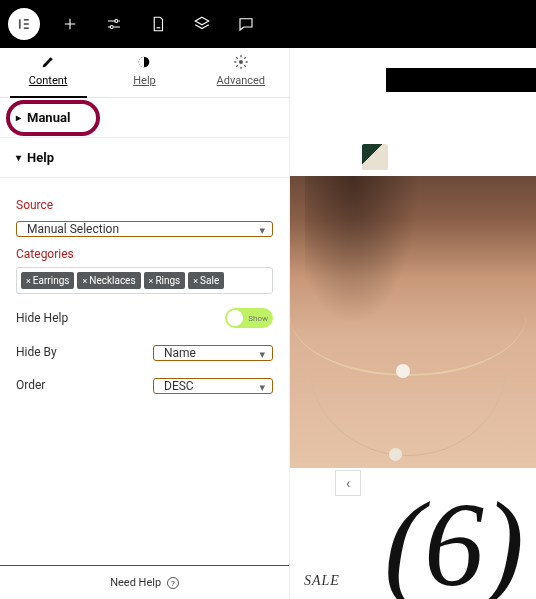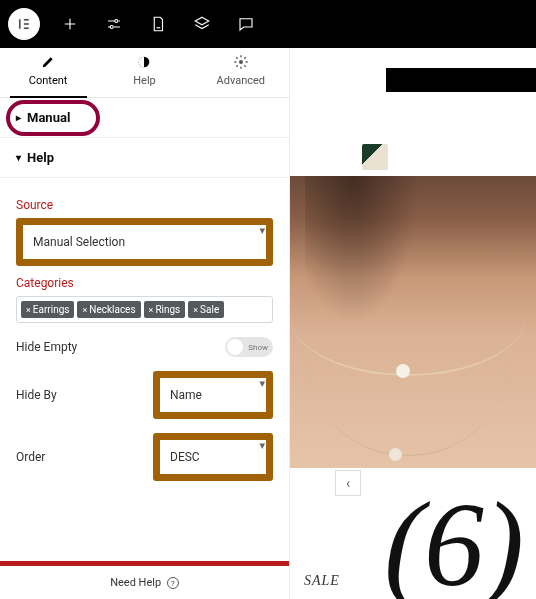--- a/index.html
+++ b/index.html
@@ -7,49 +7,49 @@
 
   .topbar { height: 48px; background: #000; display: flex; align-items: center; padding: 0 8px; gap: 4px; }
   .topbar .logo { width: 32px; height: 32px; border-radius: 50%; background: #fff; display: flex; align-items: center; justify-content: center; margin-right: 6px; }
   .topbar .tbtn { width: 40px; height: 40px; display: flex; align-items: center; justify-content: center; color: #fff; cursor: pointer; }
   .topbar svg { width: 18px; height: 18px; stroke: #fff; fill: none; stroke-width: 1.5; }
 
   .main { display: flex; height: 551px; }
   .panel { width: 290px; border-right: 1px solid #eee; display: flex; flex-direction: column; background: #fff; }
   .panel-title { text-align: center; font-weight: 700; font-size: 15px; padding: 16px 0 14px; color: #0c0d0e; }
   .tabs { display: flex; border-bottom: 1px solid #e6e6e6; }
-  .tab { flex: 1; text-align: center; padding: 6px 0 10px; cursor: pointer; font-size: 11px; color: #555; position: relative; }
+  .tab { flex: 1; text-align: center; padding: 6px 0 10px; cursor: pointer; font-size: 11px; color: #555; position: relative; text-decoration: underline; }
   .tab svg { display: block; margin: 0 auto 4px; width: 16px; height: 16px; }
   .tab.active { color: #000; }
   .tab.active::after { content: ""; position: absolute; left: 10%; right: 10%; bottom: -1px; height: 2px; background: #000; }
 
   .sections { flex: 1; overflow: auto; padding: 0; }
   .section-head { padding: 12px 16px; font-size: 13px; font-weight: 700; color: #0c0d0e; cursor: pointer; display: flex; align-items: center; gap: 6px; border-bottom: 1px solid #eee; }
   .section-head .caret { font-size: 10px; }
   .layout-head { position: relative; }
   .layout-circle { position: absolute; left: 6px; top: 2px; width: 94px; height: 36px; border: 4px solid #92003b; border-radius: 22px; pointer-events: none; }
 
   .section-body { padding: 10px 16px 4px; }
   .lbl { font-size: 12px; color: #b91c1c; margin: 10px 0 6px; display: block; }
-  .select { width: 100%; height: 48px; border: 7px solid #a16207; border-radius: 3px; background: #fff; padding: 0 24px 0 10px; font-size: 12px; color: #333; appearance: none; position: relative; }
+  .select { width: 100%; height: 16px; border: 1px solid #a16207; border-radius: 3px; background: #fff; padding: 0 24px 0 10px; font-size: 12px; color: #333; appearance: none; position: relative; }
   .select-wrap { position: relative; }
   .select-wrap::after { content: "▾"; position: absolute; right: 8px; top: 6px; font-size: 11px; color: #666; pointer-events: none; }
 
   .tags { border: 1px solid #d5d8dc; border-radius: 3px; padding: 4px; display: flex; flex-wrap: wrap; gap: 3px; background: #fff; }
   .tag { background: #55595c; color: #fff; font-size: 10px; padding: 3px 5px; border-radius: 2px; display: flex; align-items: center; gap: 2px; }
   .tag .x { font-size: 9px; }
 
   .row { display: flex; align-items: center; justify-content: space-between; margin: 14px 0; }
   .row .lbl-inline { font-size: 12px; color: #333; }
   .row .select-wrap { width: 120px; }
 
-  .toggle { width: 48px; height: 20px; border-radius: 12px; background: #e5e5e5; position: relative; font-size: 8px; color: #777; display: flex; align-items: center; justify-content: flex-end; padding: 0 5px 0 0; cursor: pointer; }
+  .toggle { width: 48px; height: 20px; border-radius: 12px; background: #bef264; position: relative; font-size: 8px; color: #777; display: flex; align-items: center; justify-content: flex-end; padding: 0 5px 0 0; cursor: pointer; }
   .toggle::before { content: ""; position: absolute; left: 2px; top: 2px; width: 16px; height: 16px; border-radius: 50%; background: #fff; }
 
-  .panel-footer { text-align: center; padding: 10px 0; font-size: 11px; color: #333; border-top: 5px solid #b91c1c; }
+  .panel-footer { text-align: center; padding: 10px 0; font-size: 11px; color: #333; border-top: 1px solid #b91c1c; }
   .panel-footer .q { display: inline-block; border: 1px solid #555; border-radius: 50%; width: 12px; height: 12px; font-size: 8px; line-height: 11px; margin-left: 3px; }
 
   .preview { flex: 1; position: relative; background: #fff; overflow: hidden; }
   .blackbar { position: absolute; top: 20px; right: 0; width: 150px; height: 24px; background: #000; }
   .thumb { position: absolute; top: 96px; left: 72px; width: 26px; height: 26px; background: linear-gradient(135deg,#1a3a2a 40%,#e8e0d0 40%); border-radius: 2px; }
   .hero { position: absolute; top: 128px; left: 0; right: 0; height: 292px; background: linear-gradient(180deg,#6b4a3a 0%,#8a5f48 15%,#c89878 35%,#dbb296 55%,#e6c4a8 100%); }
   .neck-shadow { position: absolute; top: 0; left: 15px; width: 120px; height: 160px; background: radial-gradient(ellipse at 40% 0%, rgba(40,25,18,0.6), transparent 65%); }
   .necklace1 { position: absolute; top: 80px; left: 0; right: 10px; height: 120px; border-bottom: 2px solid rgba(230,210,170,0.8); border-radius: 0 0 50% 50%; }
   .pearl { position: absolute; top: 188px; left: 106px; width: 14px; height: 14px; background: #f5f0e8; border-radius: 50%; }
   .necklace2 { position: absolute; top: 100px; left: 20px; right: 30px; height: 180px; border-bottom: 1px solid rgba(200,180,140,0.7); border-radius: 0 0 50% 50%; }
@@ -162,21 +162,21 @@
               <span class="x">×</span>
               <span>Rings</span>
             </span>
           <span class="tag">
               <span class="x">×</span>
               <span>Sale</span>
             </span>
         </div>
 
         <div class="row">
-          <span class="lbl-inline">Hide Empty</span>
+          <span class="lbl-inline">Hide Help</span>
           <div class="toggle">
               <span>Show</span>
             </div>
         </div>
 
         <div class="row">
           <span class="lbl-inline">Hide By</span>
           <div class="select-wrap"><select class="select"><option>Name</option></select></div>
         </div>
 

